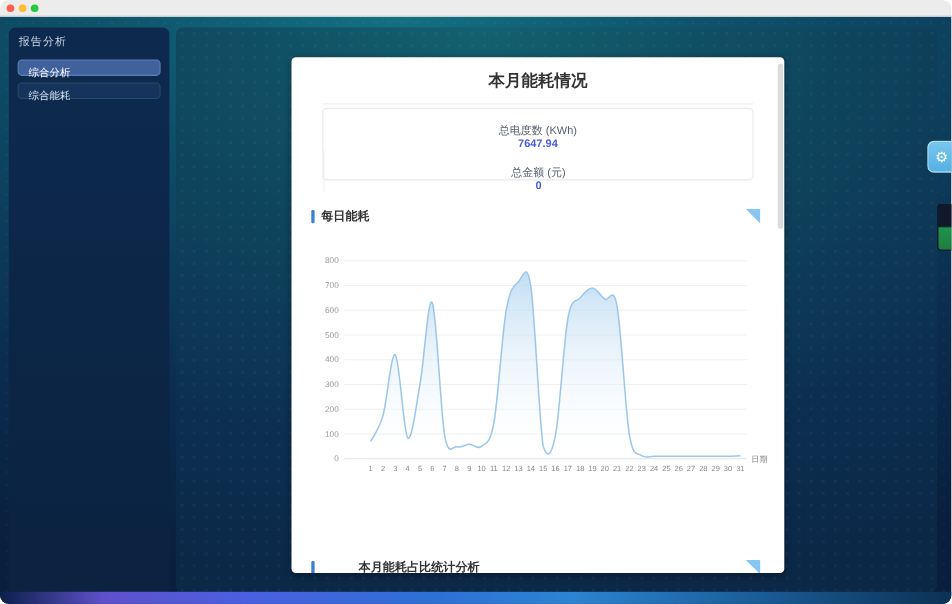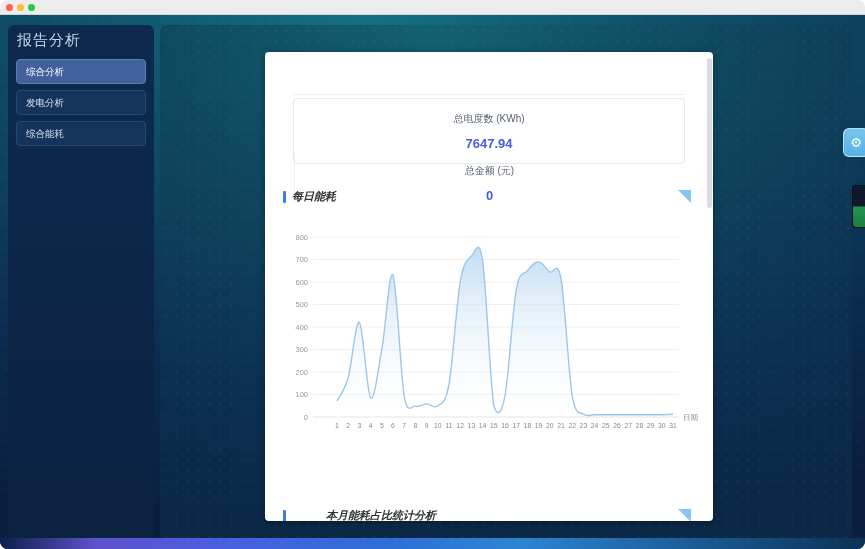--- a/index.html
+++ b/index.html
@@ -18,22 +18,22 @@
          background:radial-gradient(ellipse 130% 95% at 42% 0%, #137082 0%, #0e4f68 28%, #0b2d50 68%, #091f3d 100%); }
   .app::before { content:''; position:absolute; inset:0; pointer-events:none;
          background-image:radial-gradient(circle, rgba(255,255,255,0.035) 1.2px, transparent 1.4px);
          background-size:12px 12px; }
   .bottom-glow { position:absolute; left:0; right:0; bottom:0; height:11px; z-index:20;
          background:linear-gradient(90deg,#0d1f4a 0%,#5f51cc 11%,#4a5fe0 26%,#2e6fd6 45%,#2d84d2 60%,#1a5c96 80%,#0c3154 100%); }
 
   
   .sidebar { position:absolute; left:8px; top:10px; width:146px; height:513px; border-radius:6px;
              background:linear-gradient(180deg,#0d2a4e 0%,#0b2240 100%); padding:5px 8px; z-index:5; }
-  .sidebar-title { font-size:15px; color:#c8d4e4; margin:1px 0 9px 1px; letter-spacing:1px; }
-  .side-item { height:25px; line-height:23px; border-radius:4px; margin-bottom:6px; padding-left:9px;
+  .sidebar-title { font-size:10px; color:#c8d4e4; margin:1px 0 9px 1px; letter-spacing:1px; }
+  .side-item { height:15px; line-height:23px; border-radius:4px; margin-bottom:6px; padding-left:9px;
                font-size:9.5px; color:#d6e2f0; background:#14345c; border:1px solid #28496f; cursor:pointer; }
   .side-item.active { background:#40619b; border-color:#5d7fb5; color:#ffffff; }
 
   
   .main { position:absolute; left:160px; top:10px; width:692px; height:513px; border-radius:6px; overflow:hidden;
           background:radial-gradient(ellipse 120% 100% at 40% 0%, #13616f 0%, #0f4a60 32%, #0c2f50 75%, #0b2847 100%); z-index:4; }
   .main::before { content:''; position:absolute; inset:0; pointer-events:none;
           background-image:radial-gradient(circle, rgba(255,255,255,0.04) 1.2px, transparent 1.4px);
           background-size:11px 11px; }
 
@@ -41,23 +41,23 @@
   .card { position:absolute; left:105px; top:27px; width:448px; height:469px; background:#ffffff;
           border-radius:4px; overflow:hidden; box-shadow:0 1px 6px rgba(0,0,0,0.35); }
   .card-title { text-align:center; padding-top:12px; font-size:15px; font-weight:bold; color:#333; }
   .card-divider { position:absolute; left:28px; right:28px; top:42px; height:1px; background:#efefef; }
 
   .stats-box { position:absolute; left:28px; right:28px; top:46px; height:66px;
                border:1px solid #e9e9e9; border-radius:4px; display:flex;flex-direction:column; }
   .stat { flex:1; text-align:center; padding-top:13px; }
   .stat + .stat { border-left:1px solid #efefef; }
   .stat-label { font-size:10px; color:#556070; }
-  .stat-value { font-size:13px; color:#4a5cdb; margin-top:10px; font-weight:bold; }
-
-  .section-header { position:absolute; left:18px; display:flex; align-items:center;font-style:italic; }
+  .stat-value { font-size:10px; color:#4a5cdb; font-weight:bold; }
+
+  .section-header { position:absolute; left:18px; display:flex; align-items:center; }
   .section-bar { width:3px; height:12px; background:#3e80d8; border-radius:1px; }
   .section-title { margin-left:6px; font-size:11px; font-weight:bold; color:#333; }
   .collapse-triangle { position:absolute; right:22px; width:0; height:0; cursor:pointer;
                        border-top:13px solid #85c6f2; border-left:13px solid transparent; }
   .sec1 { top:137px; } .tri1 { top:138px; }
   .sec2 { top:456px;gap:34px; } .tri2 { top:457px; }
 
   .chart-wrap { position:absolute; left:12px; top:168px; }
 
   .card-scrollbar { position:absolute; right:1px; top:4px; bottom:4px; width:6px; }
@@ -80,27 +80,27 @@
     <span class="tl-dot tl-close"></span>
     <span class="tl-dot tl-min"></span>
     <span class="tl-dot tl-zoom"></span>
   </div>
 
   <div class="app">
 
     <div class="sidebar">
       <div class="sidebar-title">报告分析</div>
       <div class="side-item active">综合分析</div>
-      <div class="side-item">发电分析</div>
       <div class="side-item">综合能耗</div>
     </div>
 
     <div class="main">
       <div class="card">
 
+        <div class="card-title">本月能耗情况</div>
         <div class="card-divider"></div>
 
         <div class="stats-box">
           <div class="stat">
             <div class="stat-label">总电度数 (KWh)</div>
             <div class="stat-value">7647.94</div>
           </div>
           <div class="stat">
             <div class="stat-label">总金额 (元)</div>
             <div class="stat-value">0</div>

